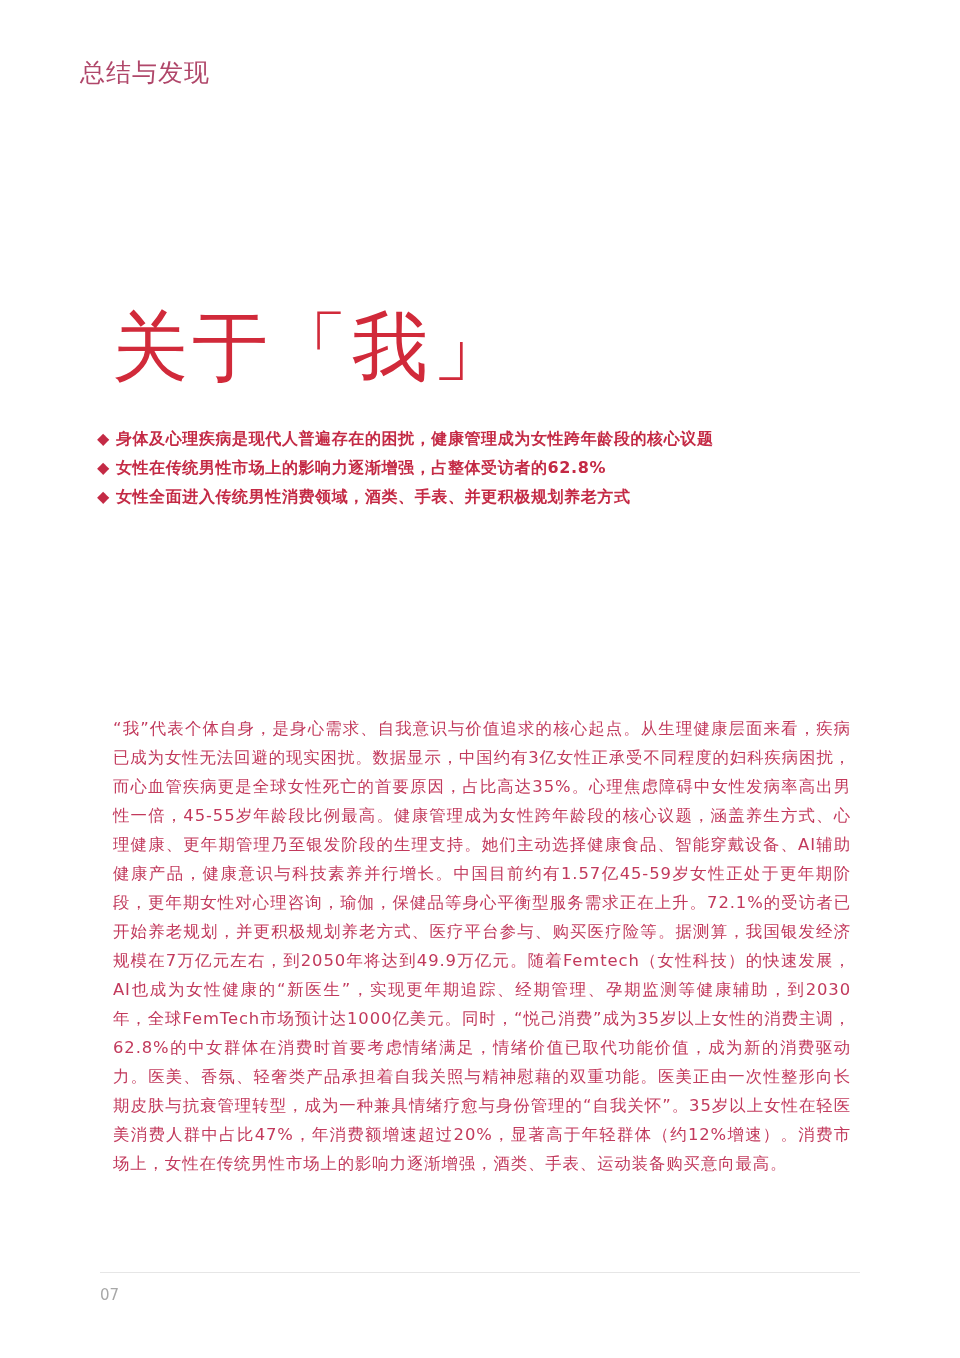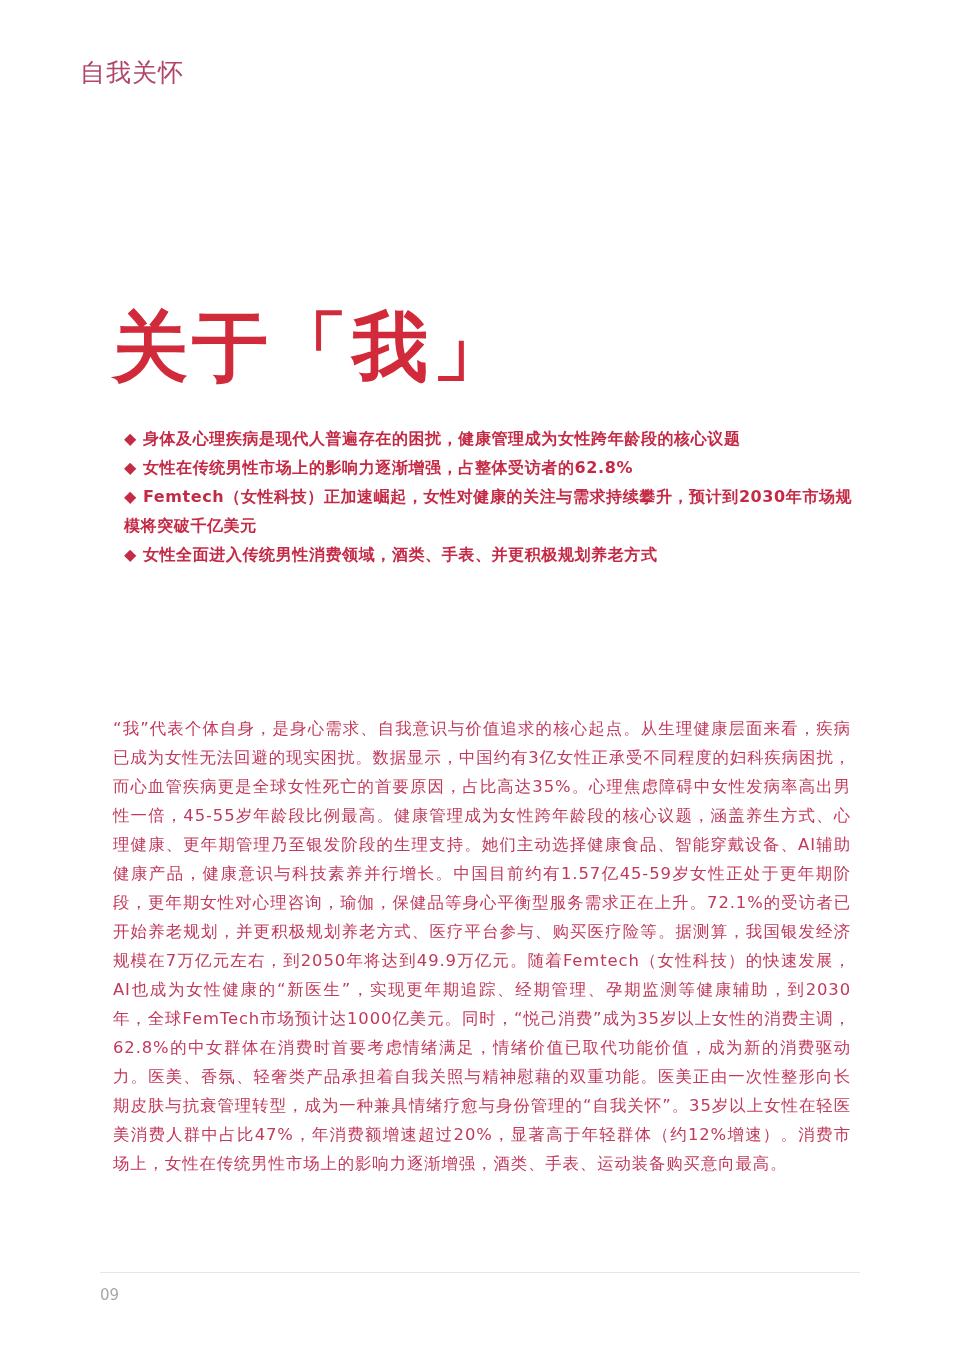--- a/index.html
+++ b/index.html
@@ -1,44 +1,43 @@
 <!DOCTYPE html>
 <html><head>
 <meta charset="utf-8">
 <style>
   html, body { margin:0; padding:0; background:#ffffff; }
   body { width:960px; height:1358px; position:relative; overflow:hidden;
          font-family:"DejaVu Sans", "Liberation Sans", sans-serif; }
   .section-label { position:absolute; left:80px; top:56px; font-size:25px;
          color:#b0476a; letter-spacing:1px; }
   .big-title { position:absolute; left:112px; top:258px; font-size:76px;
-         font-weight:bold; color:#d12a3a; letter-spacing:4px; line-height:1; }
-  .highlights { position:absolute; left:124px; top:424px; width:740px;
+         font-weight:normal; color:#d12a3a; letter-spacing:4px; line-height:1; }
+  .highlights { position:absolute; left:97px; top:424px; width:740px;
          margin:0; padding:0; list-style:none; }
   .highlights li { font-size:16px; font-weight:bold; color:#c42a45;
          line-height:29px; letter-spacing:0.6px; }
   .highlights li .bullet { margin-right:6px; }
   .body-text { position:absolute; left:112px; top:713px; width:738px;
          font-size:16.4px; color:#c2395c; line-height:29px; letter-spacing:0.9px;
          text-align:justify; margin:1px; }
   .footer-line { position:absolute; left:100px; top:1272px; width:760px;
          height:1px; background:#e6e6e6; }
   .page-num { position:absolute; left:100px; top:1286px; font-size:15px;
          color:#a8a8a8; }
 </style>
 </head>
 <body>
 
-<div class="section-label">自我关怀</div>
+<div class="section-label">总结与发现</div>
 
 <h1 class="big-title">关于「我」</h1>
 
 <ul class="highlights">
   <li><span class="bullet">◆</span><span>身体及心理疾病是现代人普遍存在的困扰，健康管理成为女性跨年龄段的核心议题</span></li>
   <li><span class="bullet">◆</span><span>女性在传统男性市场上的影响力逐渐增强，占整体受访者的62.8%</span></li>
-  <li><span class="bullet">◆</span><span>Femtech（女性科技）正加速崛起，女性对健康的关注与需求持续攀升，预计到2030年市场规模将突破千亿美元</span></li>
   <li><span class="bullet">◆</span><span>女性全面进入传统男性消费领域，酒类、手表、并更积极规划养老方式</span></li>
 </ul>
 
 <p class="body-text">“我”代表个体自身，是身心需求、自我意识与价值追求的核心起点。从生理健康层面来看，疾病已成为女性无法回避的现实困扰。数据显示，中国约有3亿女性正承受不同程度的妇科疾病困扰，而心血管疾病更是全球女性死亡的首要原因，占比高达35%。心理焦虑障碍中女性发病率高出男性一倍，45-55岁年龄段比例最高。健康管理成为女性跨年龄段的核心议题，涵盖养生方式、心理健康、更年期管理乃至银发阶段的生理支持。她们主动选择健康食品、智能穿戴设备、AI辅助健康产品，健康意识与科技素养并行增长。中国目前约有1.57亿45-59岁女性正处于更年期阶段，更年期女性对心理咨询，瑜伽，保健品等身心平衡型服务需求正在上升。72.1%的受访者已开始养老规划，并更积极规划养老方式、医疗平台参与、购买医疗险等。据测算，我国银发经济规模在7万亿元左右，到2050年将达到49.9万亿元。随着Femtech（女性科技）的快速发展，AI也成为女性健康的“新医生”，实现更年期追踪、经期管理、孕期监测等健康辅助，到2030年，全球FemTech市场预计达1000亿美元。同时，“悦己消费”成为35岁以上女性的消费主调，62.8%的中女群体在消费时首要考虑情绪满足，情绪价值已取代功能价值，成为新的消费驱动力。医美、香氛、轻奢类产品承担着自我关照与精神慰藉的双重功能。医美正由一次性整形向长期皮肤与抗衰管理转型，成为一种兼具情绪疗愈与身份管理的“自我关怀”。35岁以上女性在轻医美消费人群中占比47%，年消费额增速超过20%，显著高于年轻群体（约12%增速）。消费市场上，女性在传统男性市场上的影响力逐渐增强，酒类、手表、运动装备购买意向最高。</p>
 
 <div class="footer-line"></div>
-<div class="page-num">09</div>
+<div class="page-num">07</div>
 
 </body></html>

